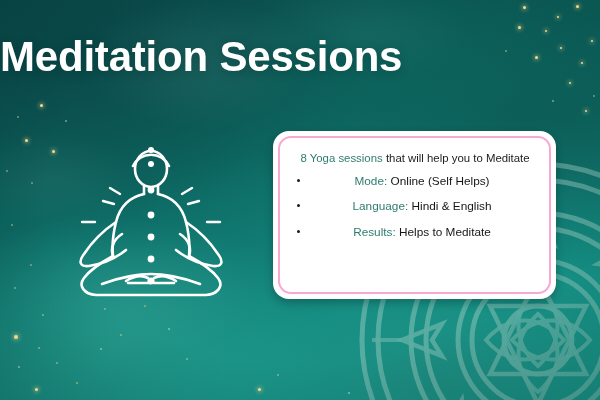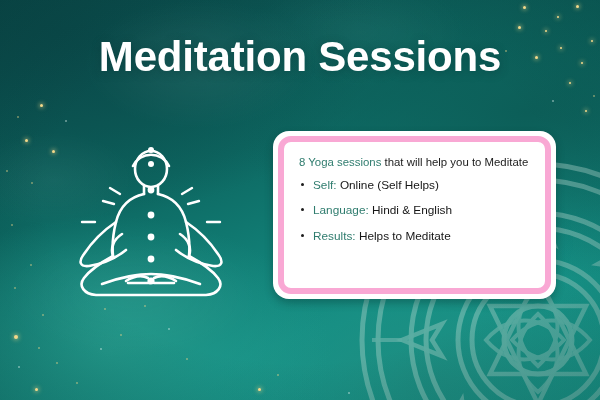--- a/index.html
+++ b/index.html
@@ -65,21 +65,20 @@
   }
   .sp.w { background: #dff3ee; box-shadow: 0 0 3px 1px rgba(223,243,238,.45); }
   .sp.dim { opacity: .5; box-shadow: none; }
 
   
   .title {
     position: absolute;
     left: 0;
     right: 0;
     top: 33px;
-    text-align: center;
     color: #ffffff;
     font-size: 42px;
     font-weight: 700;
     letter-spacing: -0.2px;
     line-height: 1.12;
     text-shadow: 0 2px 10px rgba(2,45,45,.38);
   }
 
   
   .figure {
@@ -101,24 +100,25 @@
     background: #ffffff;
     border-radius: 16px;
     box-shadow: 0 4px 9px rgba(0,30,28,.30);
     padding: 5px;
     box-sizing: border-box;
   }
   .card-inner {
     width: 100%;
     height: 100%;
     box-sizing: border-box;
-    border: 6px solid #f9a8d4;
+    border: 2px solid #f9a8d4;
     border-radius: 13px;
     background: #ffffff;
     padding: 13px 14px 11px 15px;
+    text-align: center;
   }
   .lead {
     font-size: 11.4px;
     color: #1c1c1c;
     line-height: 1.25;
     margin: 0 0 9px 0;
     white-space: nowrap;
   }
   .lead .accent { color: #2f7c6e; }
   .bullets { list-style: none; margin: 0; padding: 0; }
@@ -304,21 +304,21 @@
 
   <div class="card-wrap">
     <div class="card-inner">
 
       <p class="lead">
         <span class="accent">8 Yoga sessions</span><span> that will help you to Meditate</span>
       </p>
 
       <ul class="bullets">
         <li>
-          <span class="label">Self:</span><span class="value"> Online (Self Helps)</span>
+          <span class="label">Mode:</span><span class="value"> Online (Self Helps)</span>
         </li>
         <li>
           <span class="label">Language:</span><span class="value"> Hindi &amp; English</span>
         </li>
         <li>
           <span class="label">Results:</span><span class="value"> Helps to Meditate</span>
         </li>
       </ul>
 
     </div>

